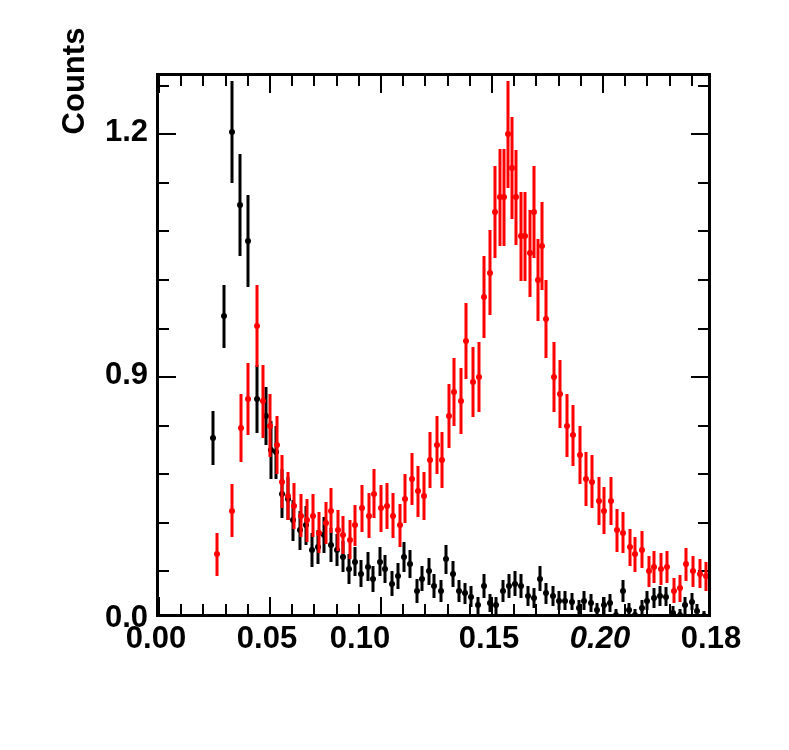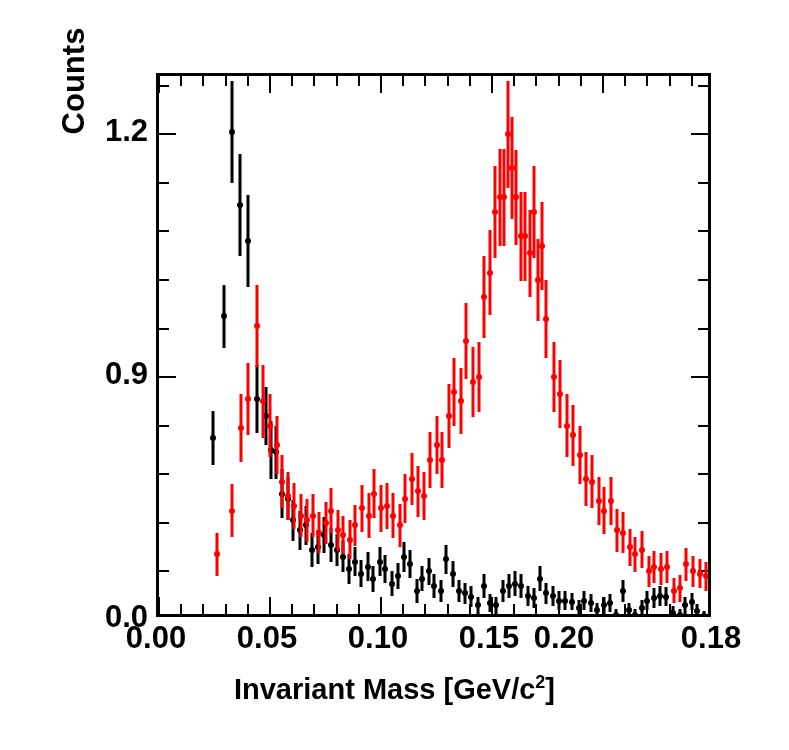--- a/index.html
+++ b/index.html
@@ -55,23 +55,23 @@
 
 <div id="root">
 
   <div class="ytitle-wrap">
     <div class="ytitle">Counts</div>
   </div>
 
   <div id="axis-labels">
       <div class="xlab" style="left: 156px;">0.00</div>
       <div class="xlab" style="left: 267px; text-align: center;">0.05</div>
-      <div class="xlab" style="left: 378px;">0.10</div>
+      <div class="xlab" style="left: 360px;">0.10</div>
       <div class="xlab" style="left: 489px;">0.15</div>
-      <div class="xlab" style="left: 564px;">0.20</div>
+      <div class="xlab" style="left: 600px; font-style: italic;">0.20</div>
       <div class="xlab" style="left: 711px;">0.18</div>
       <div class="ylab-box" style="top: 617px;">0.0</div>
       <div class="ylab-box" style="top: 374.143px;">0.9</div>
       <div class="ylab-box" style="top: 131.286px;">1.2</div>
     </div>
 
   <div id="frame">
     <div id="plot">
         <div class="tick xtick" style="left: -1px; bottom: 0px; height: 17px;"></div>
         <div class="tick xtick" style="left: -1px; top: 0px; height: 17px;"></div>
@@ -460,17 +460,14 @@
         <div class="pt" style="left: 527.25px; top: 488.143px; width: 6px; height: 6px; background: rgb(255, 0, 0);"></div>
         <div class="err" style="left: 533.91px; top: 479.886px; height: 31.0857px; width: 3px; background: rgb(255, 0, 0);"></div>
         <div class="pt" style="left: 533.91px; top: 495.429px; width: 6px; height: 6px; background: rgb(255, 0, 0);"></div>
         <div class="err" style="left: 540.57px; top: 483.286px; height: 29.1429px; width: 3px; background: rgb(255, 0, 0);"></div>
         <div class="pt" style="left: 540.57px; top: 497.857px; width: 6px; height: 6px; background: rgb(255, 0, 0);"></div>
         <div class="err" style="left: 547.23px; top: 485.714px; height: 29.1429px; width: 3px; background: rgb(255, 0, 0);"></div>
         <div class="pt" style="left: 547.23px; top: 500.286px; width: 6px; height: 6px; background: rgb(255, 0, 0);"></div>
       </div>
   </div>
 
-  <div class="xtitle">
-    <span>Invariant Mass [GeV/c</span><sup>2</sup><span>]</span>
-  </div>
 
 </div>
 
 </body></html>

